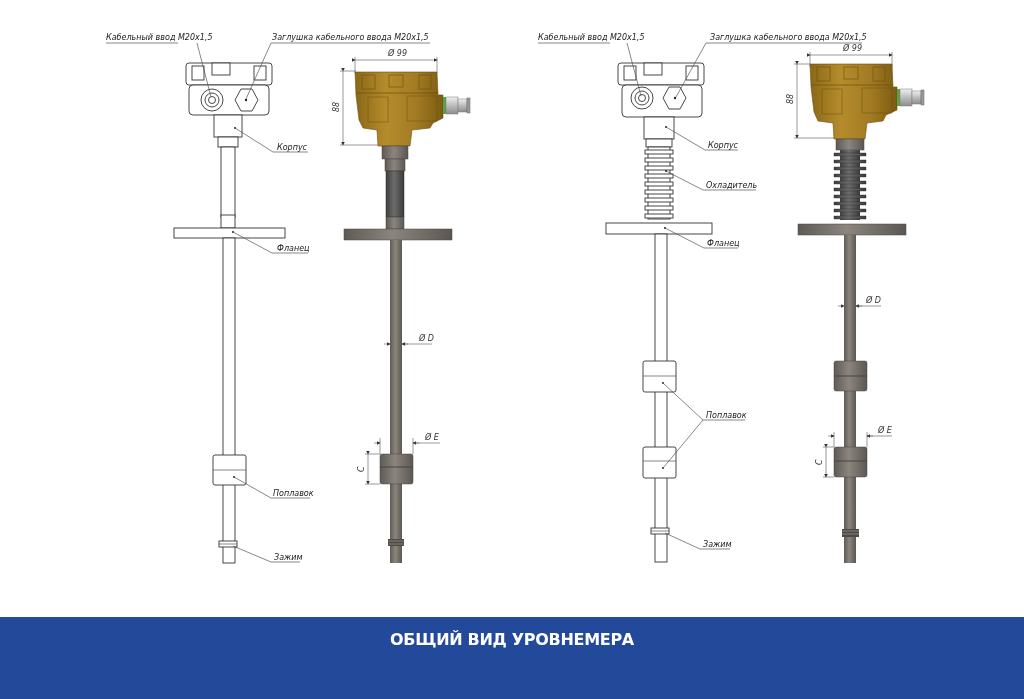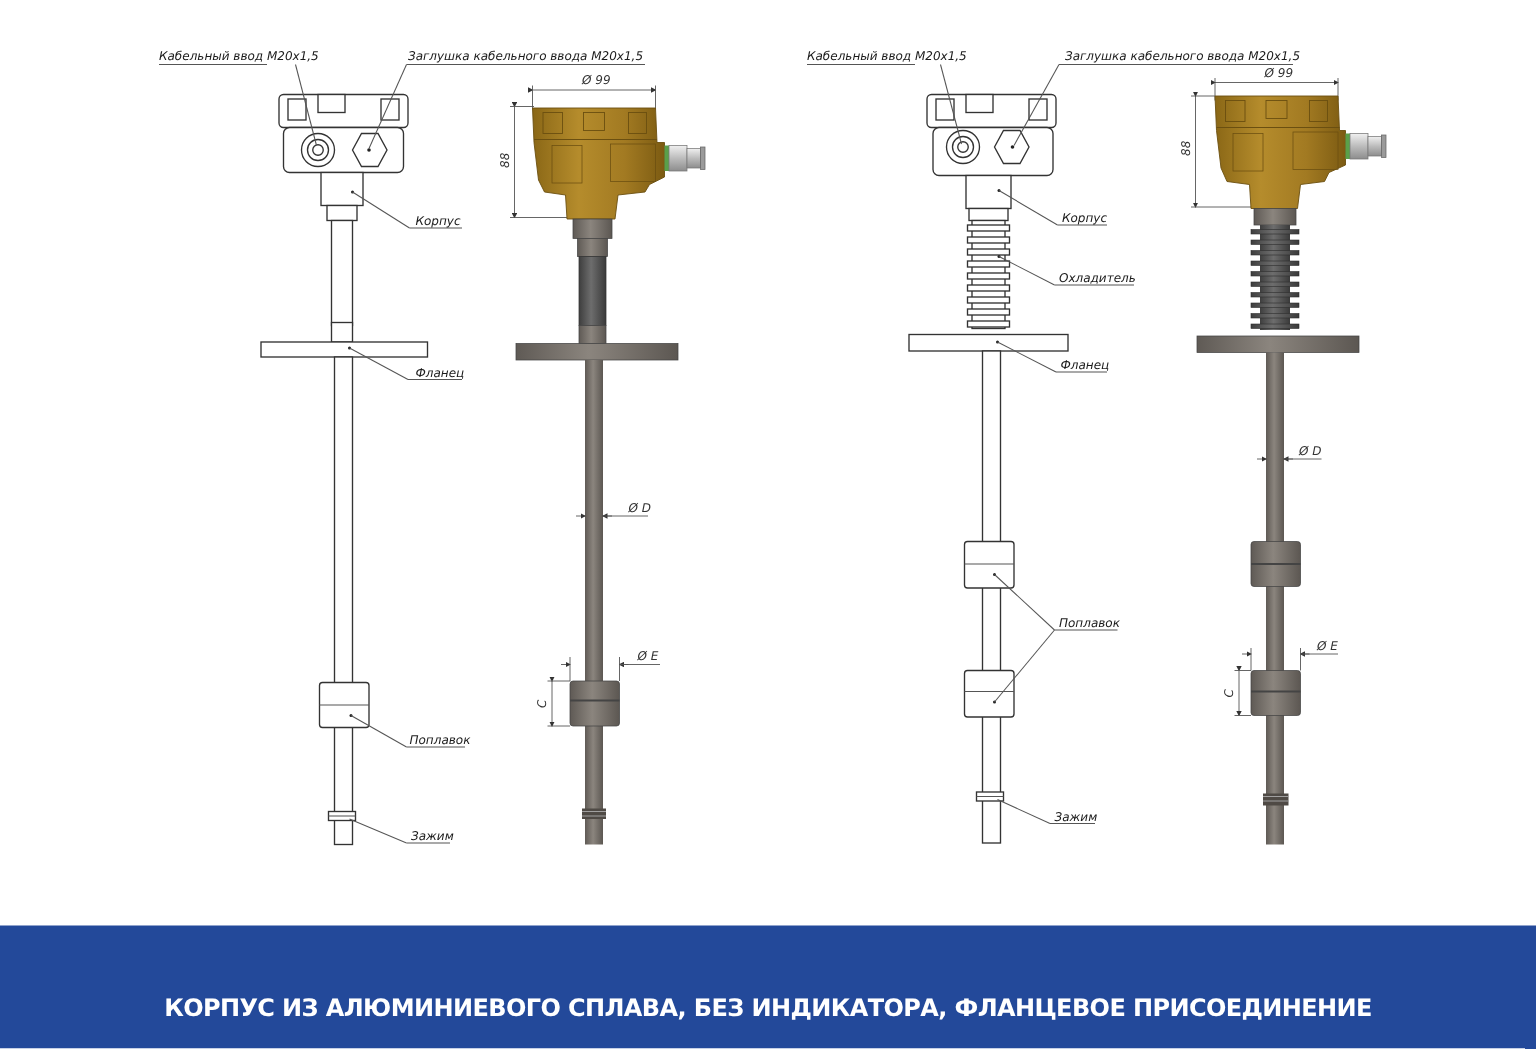--- a/index.html
+++ b/index.html
@@ -296,14 +296,14 @@
     <line class="dim" x1="867" y1="432" x2="867" y2="447"></line>
     <text class="dimtxt" x="878" y="433">Ø E</text>
     <line class="dim" x1="826" y1="447" x2="826" y2="477" marker-start="url(#arr)" marker-end="url(#arr)"></line>
     <line class="dim" x1="823" y1="447" x2="834" y2="447"></line>
     <line class="dim" x1="823" y1="477" x2="834" y2="477"></line>
     <text class="dimtxt" x="0" y="0" transform="translate(822,465) rotate(-90)">C</text>
   </g>
 </svg>
 
 <div id="footer">
-  <div class="t2">КОРПУС ИЗ АЛЮМИНИЕВОГО СПЛАВА, БЕЗ ИНДИКАТОРА, ФЛАНЦЕВОЕ ПРИСОЕДИНЕНИЕ</div>
+  <div class="t1">ОБЩИЙ ВИД УРОВНЕМЕРА</div>
 </div>
 
 </body></html>

